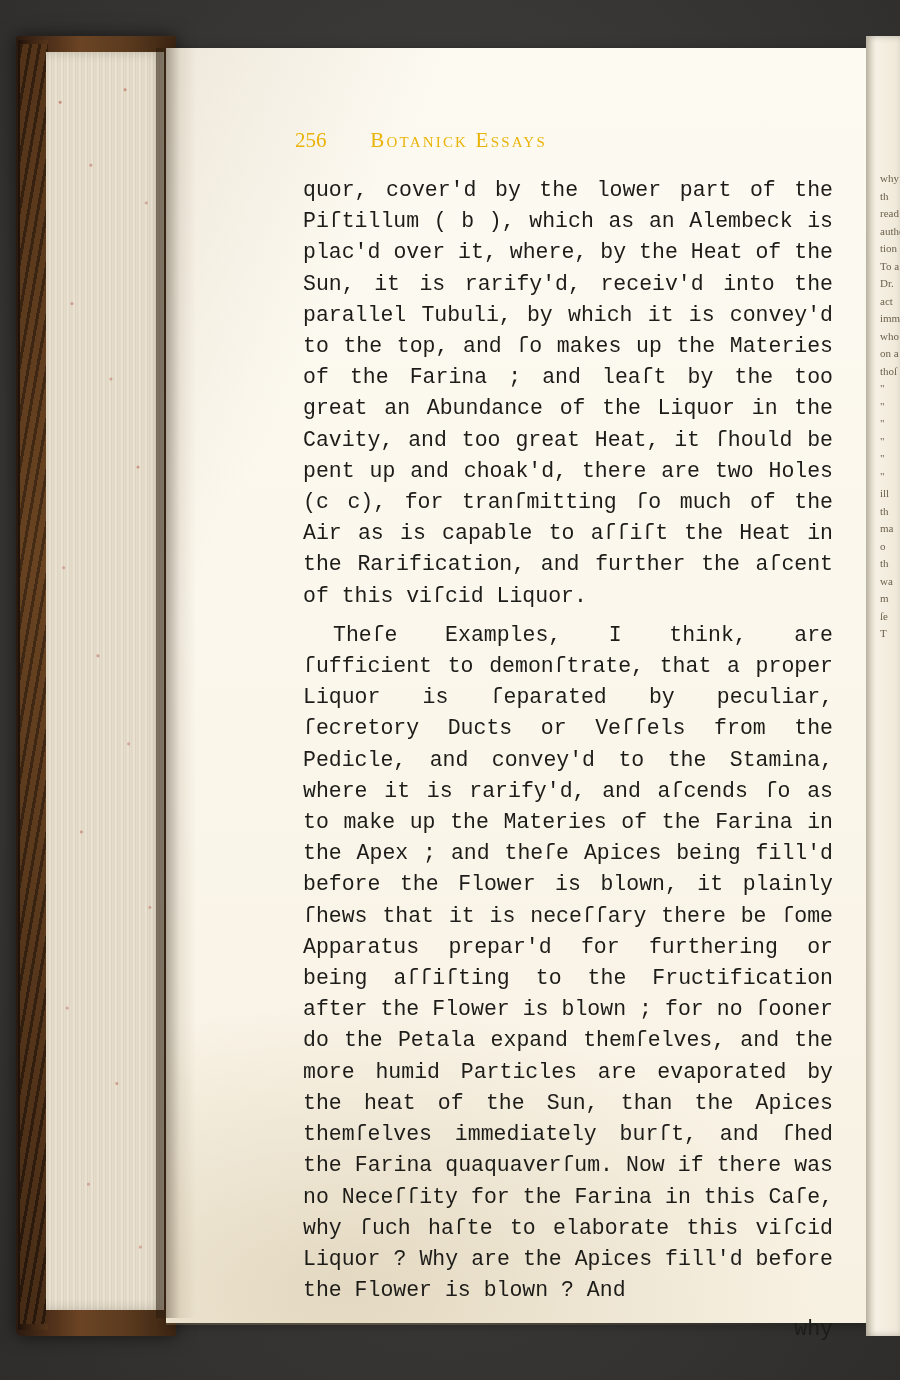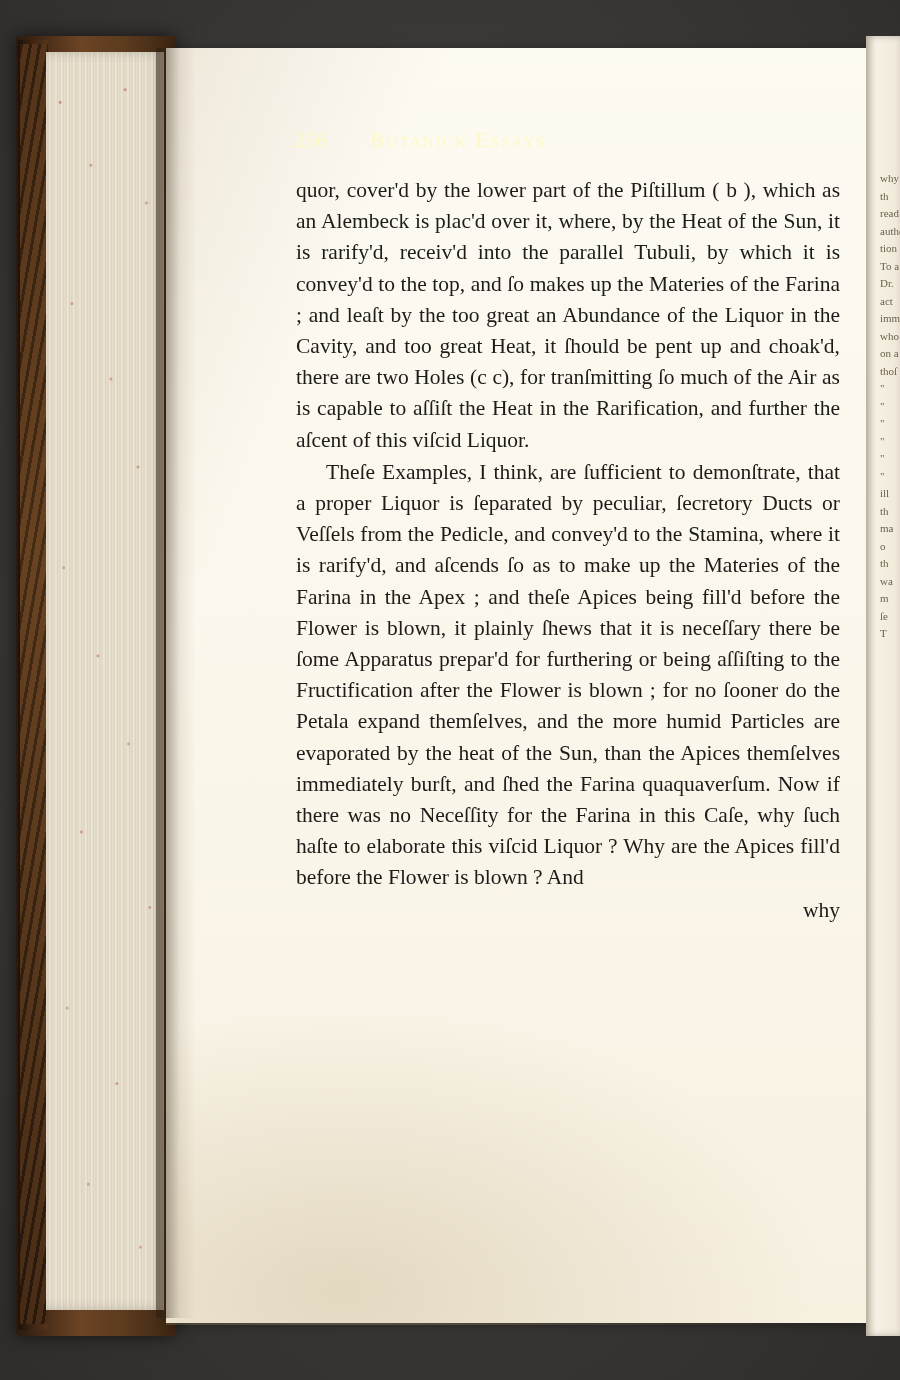--- a/index.html
+++ b/index.html
@@ -157,41 +157,42 @@
   
   .textblock {
     position: absolute;
     left: 295px;
     top: 128px;
     width: 546px;
   }
   .running-head {
     font-size: 21px;
     letter-spacing: .5px;
-    color: #fef9c3;
+    color: #eab308;
     margin-bottom: 22px;
     white-space: nowrap;
   }
   .folio {
     font-size: 21px;
     letter-spacing: 0px;
   }
   .head-title {
     font-variant: small-caps;
     letter-spacing: 2.2px;
     margin-left: 38px;
     font-size: 21px;
   }
   p {
-    margin: 1px;
+    margin: 8px;
     font-size: 21.5px;
     line-height: 31.2px;
     color: #1d1c19;
     text-align: justify;
     text-justify: inter-word;
+    font-family: Liberation Mono, monospace;
   }
   p.indent { text-indent: 30px; }
   .last-line {
     display: block;
     text-align: right;
   }
   .bleed {
     position: absolute;
     left: 355px;
     top: 110px;

